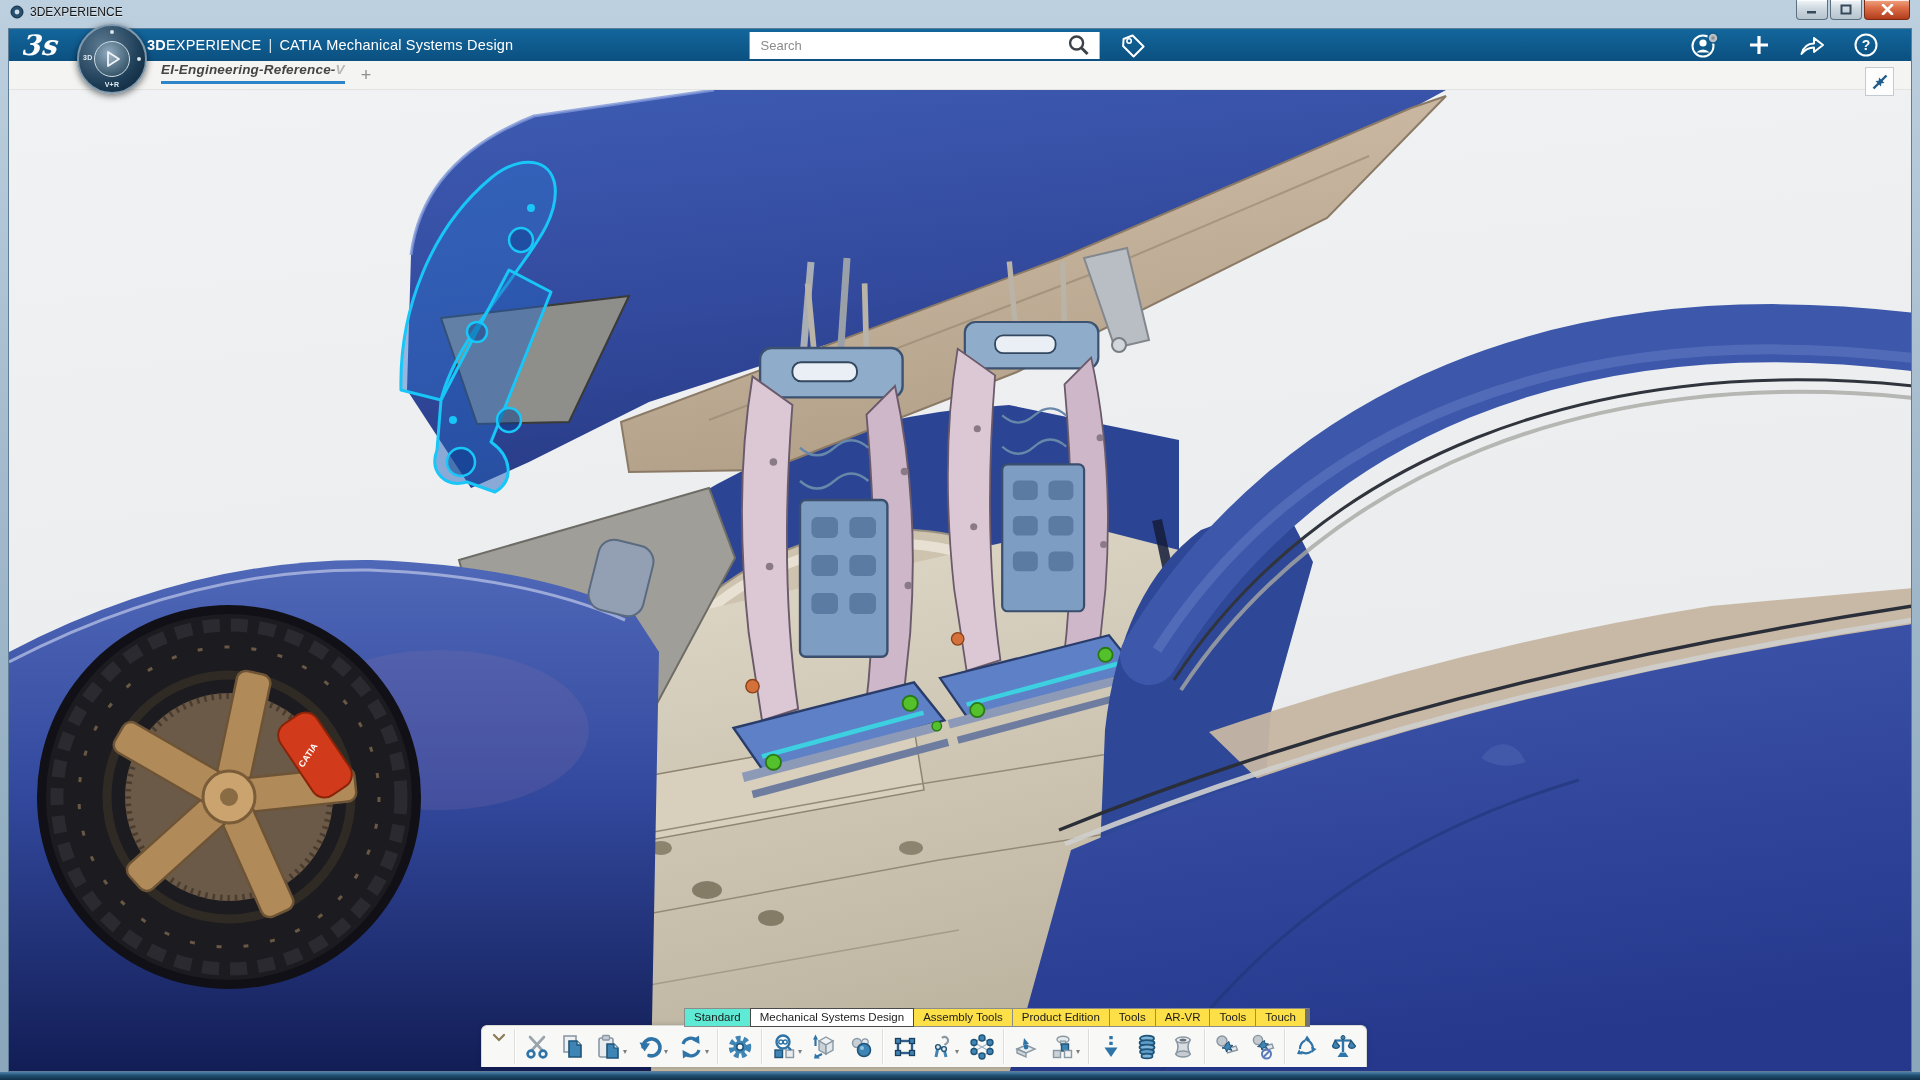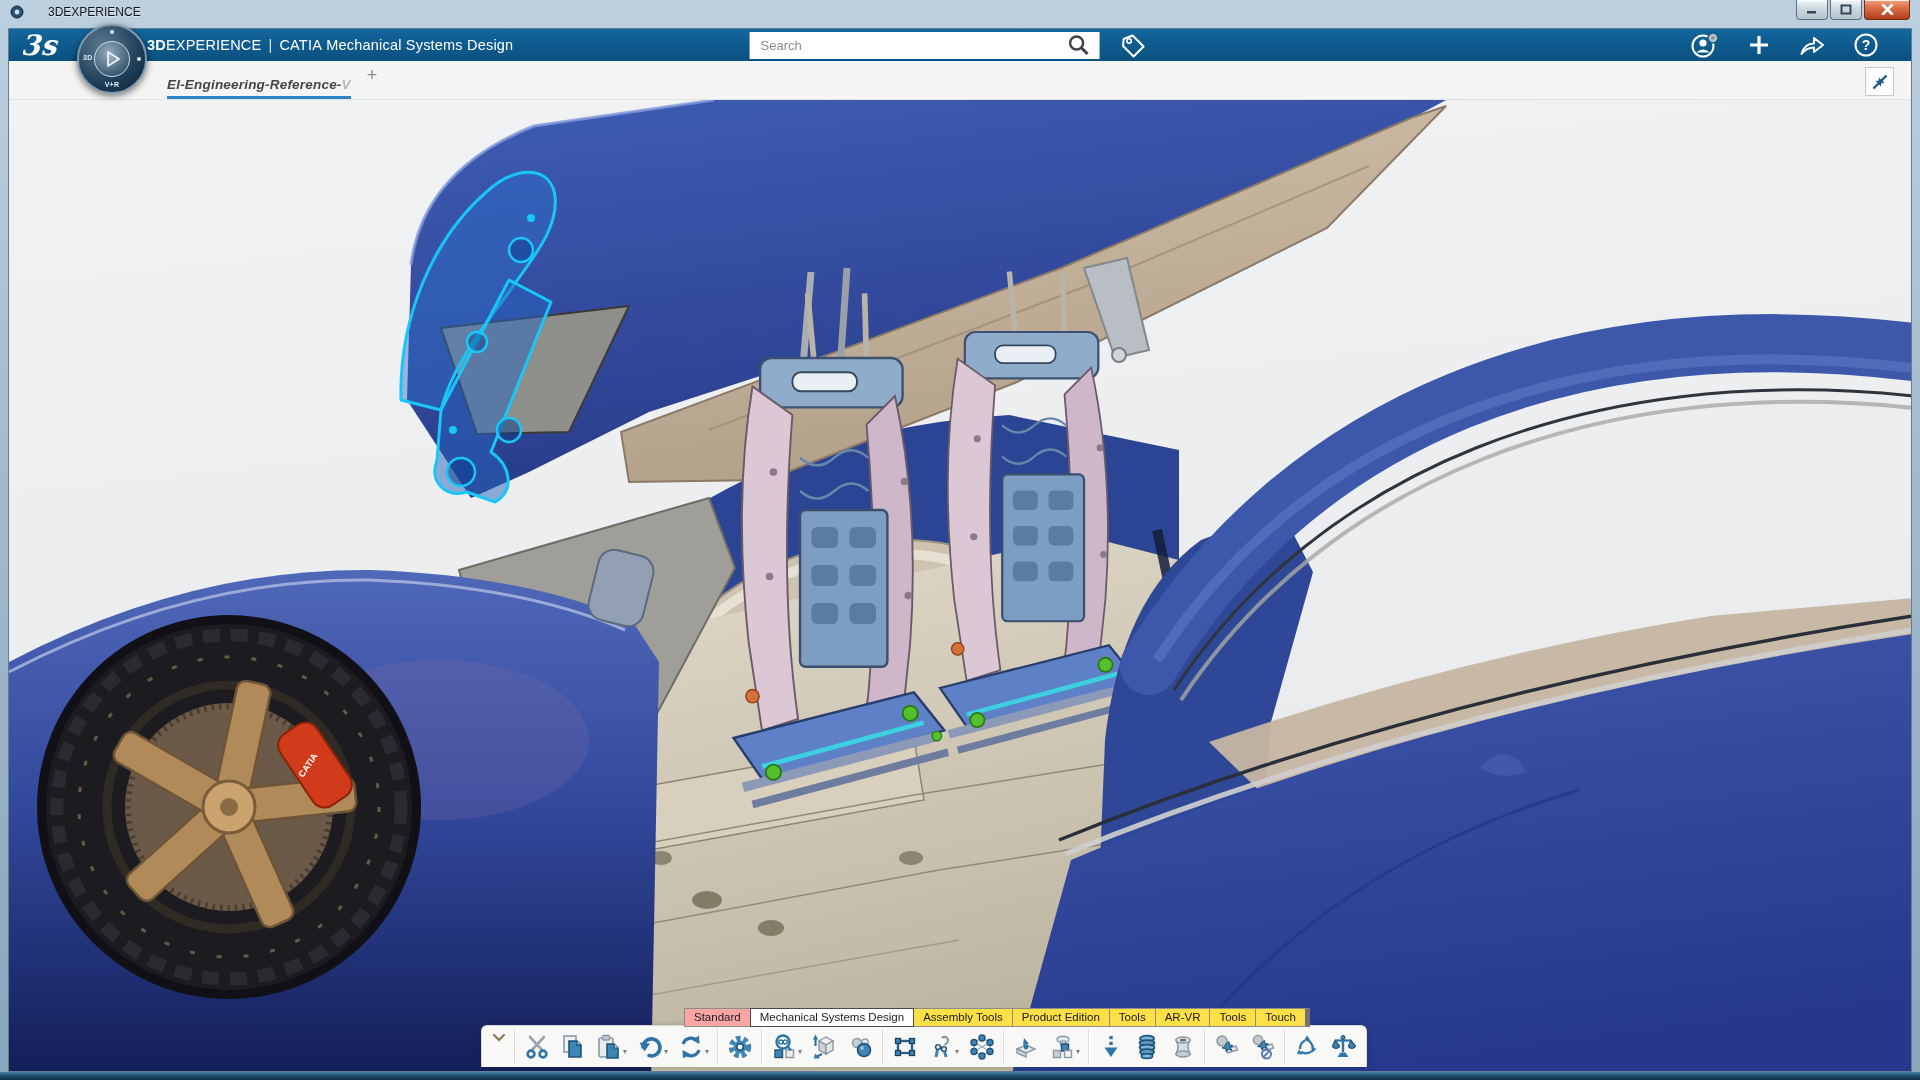--- a/index.html
+++ b/index.html
@@ -1,21 +1,21 @@
 <!DOCTYPE html>
 <html><head>
 <meta charset="utf-8">
 <style>
   html,body{margin:0;padding:0;}
   body{width:1920px;height:1080px;overflow:hidden;font-family:"Liberation Sans",sans-serif;background:#7a95ab;position:relative;}
   .win{position:absolute;inset:0;background:linear-gradient(180deg,#bdd0df 0%,#a3bacc 45%,#8aa6bb 100%);}
   
   .titlebar{height:28px;display:flex;align-items:flex-start;position:relative;}
   .title-left{display:flex;align-items:center;margin:5px 0 0 10px;}
-  .title-text{font-size:12px;color:#141414;margin-left:24px;text-shadow:0 1px 0 rgba(255,255,255,.5);}
+  .title-text{font-size:12px;color:#141414;margin-left:6px;text-shadow:0 1px 0 rgba(255,255,255,.5);}
   .win-controls{position:absolute;right:10px;top:0;display:flex;}
   .winbtn{width:30px;height:19px;border:1px solid #55docked;border:1px solid #5d7080;border-top:none;border-radius:0 0 4px 4px;display:flex;align-items:center;justify-content:center;background:linear-gradient(#f2f6f9,#cdd8e0 45%,#b6c4ce);box-shadow:inset 0 1px 0 rgba(255,255,255,.8);margin-left:2px;}
   .winbtn.close{width:44px;background:linear-gradient(#f0a484,#dd6f48 40%,#b13c1c);border-color:#7c2a12;}
   
   .app{position:absolute;left:8px;right:8px;top:28px;bottom:8px;border:1px solid #5f7d96;box-shadow:inset 0 0 0 1px #fbfcfd;background:#f4f4f3;display:flex;flex-direction:column;}
   .frame-bottom{position:absolute;left:0;right:0;bottom:0;height:8px;background:linear-gradient(180deg,#4d80a7 0%,#1f4d70 45%,#12304a 100%);}
   
   .header{flex:0 0 32px;background:linear-gradient(180deg,#13669c,#0b5080);position:relative;display:flex;align-items:center;z-index:40;}
   .logo3ds{margin-left:14px;}
   .compass{position:absolute;left:68px;top:-5px;width:66px;height:66px;border-radius:50%;z-index:60;background:radial-gradient(circle at 35% 30%,#5b7a92,#1c3b54 62%,#0b2132);border:2px solid #7d97ac;box-shadow:0 2px 7px rgba(0,0,0,.55);}
@@ -27,33 +27,33 @@
   .brand{margin-left:78px;font-size:14.5px;color:#fff;letter-spacing:.2px;white-space:nowrap;}
   .brand b{font-weight:bold;}
   .brand .sep{margin:0 7px;opacity:.85;font-weight:300;}
   .search-wrap{position:absolute;left:50%;transform:translateX(-53%);display:flex;align-items:center;gap:20px;}
   .search{width:332px;height:27px;background:#fff;display:flex;align-items:center;padding:0 9px;}
   .search input{border:none;outline:none;flex:1;font-size:13px;color:#333;font-family:"Liberation Sans",sans-serif;background:transparent;}
   .search input::placeholder{color:#8b8b8b;}
   .hdr-icons{margin-left:auto;display:flex;align-items:center;gap:27px;margin-right:32px;}
   
   .tabbar{flex:0 0 28px;background:#f4f4f3;border-bottom:1px solid #e3e3e1;position:relative;display:flex;align-items:flex-start;padding-left:152px;z-index:30;}
-  .doc-tab{padding-top:16px;display:flex;flex-direction:column;margin-left:6px;}
+  .doc-tab{padding-top:1px;display:flex;flex-direction:column;}
   .doc-tab .lbl{font-style:italic;font-weight:bold;font-size:13.5px;color:#454545;letter-spacing:.2px;}
   .doc-tab .lbl .fade{color:#b8b8b8;}
   .doc-tab .underline{height:3px;background:#2e86c8;margin-top:4px;}
   .newtab{color:#8f8f8f;font-size:18px;line-height:18px;margin:5px 0 0 16px;}
   .collapse-btn{position:absolute;right:17px;top:6px;width:27px;height:27px;background:#fdfdfd;border:1px solid #c3cbd2;display:flex;align-items:center;justify-content:center;}
   
   .viewport{flex:1;position:relative;overflow:hidden;background:#eceeef;}
   svg.scene{position:absolute;left:0;top:0;}
   
   .bottom-tabs{position:absolute;left:675px;bottom:44px;display:flex;z-index:12;}
   .btab{font-size:11.5px;line-height:13px;padding:2px 9px 2px 9px;background:#fde047;border:1px solid #8c8c8a;border-right:none;color:#1b1b1b;white-space:nowrap;}
-  .btab:first-child{background:#fca5a5;}
+  .btab:first-child{background:#5eead4;}
   .btab:last-child{border-right:5px solid #737373;}
   .btab.active{background:#ffffff;border-color:#4a4a48;border-right:1px solid #4a4a48;}
   .btab.active + .btab{border-left:none;}
   
   .toolbar{position:absolute;left:472px;bottom:4px;height:41px;background:#f8f8f6;border:1px solid #d9d9d5;border-bottom:none;border-radius:6px 6px 0 0;display:flex;align-items:center;padding:0 5px;z-index:11;box-shadow:0 0 5px rgba(0,0,0,.18);}
   .tool{width:36px;height:36px;display:flex;align-items:center;justify-content:center;}
   .tool.overflow{width:24px;align-items:flex-start;padding-top:3px;height:33px;}
   .caret{font-size:8px;color:#7d7d7b;margin:10px 1px 0 -4px;width:8px;}
   .tsep{width:1px;height:35px;background:#dddddb;border-right:1px solid #ffffff;margin:0 3px;}
 </style>

